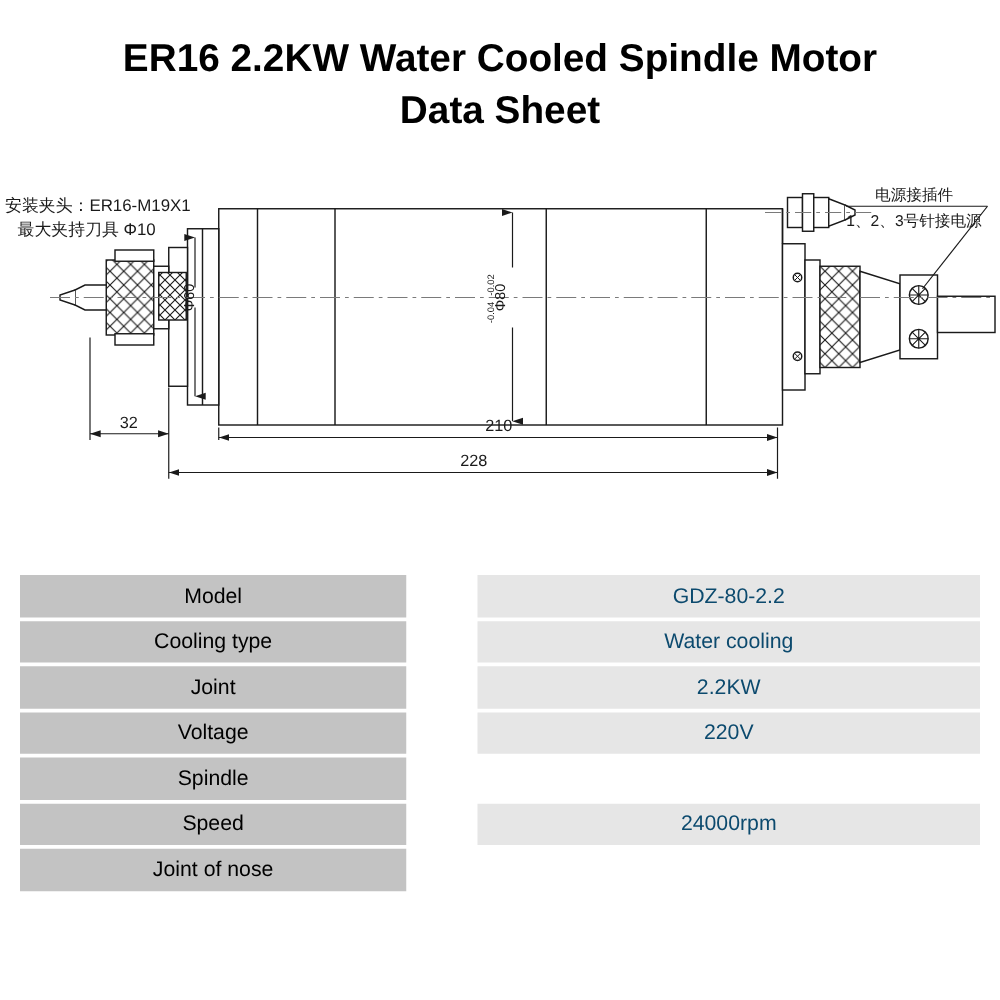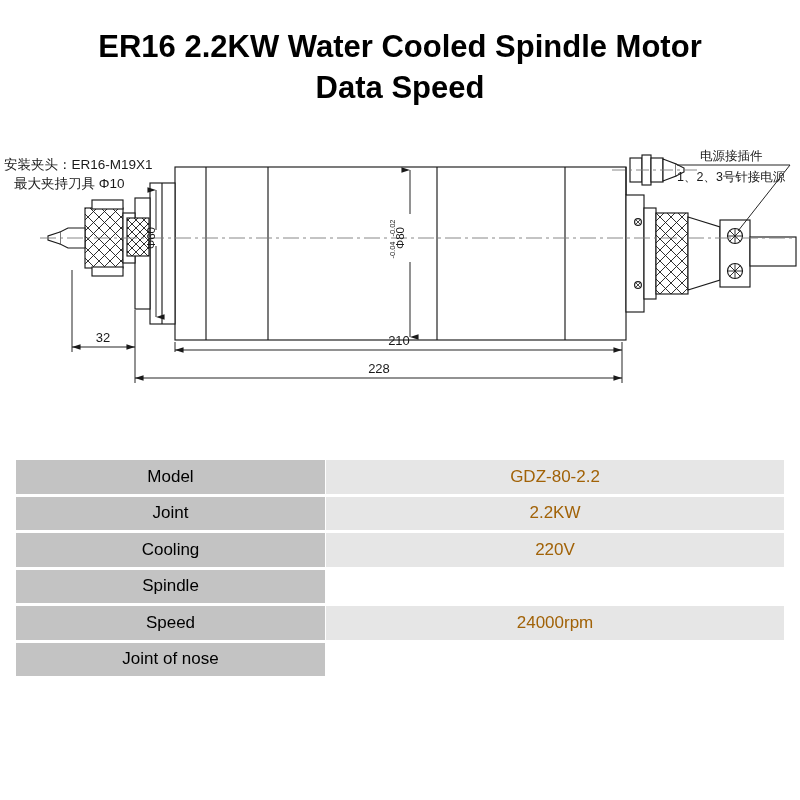--- a/index.html
+++ b/index.html
@@ -33,45 +33,46 @@
 
   
   .spec-table{
     position:absolute;left:16px;top:460px;
     width:768px;
   }
   .spec-row{
     display:flex;
     height:33.5px;
     margin-bottom:3px;
+    gap:28px;
   }
   .spec-key{
     width:309px;
     background:#c3c3c3;
     color:#000;
     font-size:17px;
     display:flex;align-items:center;justify-content:center;
   }
   .spec-gap{width:1px;background:#ffffff;}
   .spec-val{
     flex:1;
     background:#e6e6e6;
-    color:#a16207;
+    color:#0c4a6e;
     font-size:17px;
     display:flex;align-items:center;justify-content:center;
   }
 </style>
 </head>
 <body>
 
 <div id="page">
 
   <div class="title-block">
     <div class="title-line">ER16 2.2KW Water Cooled Spindle Motor</div>
-    <div class="title-line">Data Speed</div>
+    <div class="title-line">Data Sheet</div>
   </div>
 
   <div class="drawing">
     <svg width="800" height="265" viewBox="0 0 800 265" xmlns="http://www.w3.org/2000/svg">
       <defs>
         <marker id="arrL" markerWidth="9" markerHeight="7" refX="0" refY="3.5" orient="auto">
           <path d="M0,3.5 L9,0.6 L9,6.4 Z" fill="#1a1a1a"></path>
         </marker>
         <marker id="arrR" markerWidth="9" markerHeight="7" refX="9" refY="3.5" orient="auto">
           <path d="M9,3.5 L0,0.6 L0,6.4 Z" fill="#1a1a1a"></path>
@@ -202,29 +203,34 @@
   </div>
 
   <div class="spec-table">
 
     <div class="spec-row">
       <div class="spec-key">Model</div>
       <div class="spec-gap"></div>
       <div class="spec-val">GDZ-80-2.2</div>
     </div>
 
+    <div class="spec-row">
+      <div class="spec-key">Cooling type</div>
+      <div class="spec-gap"></div>
+      <div class="spec-val">Water cooling</div>
+    </div>
 
     <div class="spec-row">
       <div class="spec-key">Joint</div>
       <div class="spec-gap"></div>
       <div class="spec-val">2.2KW</div>
     </div>
 
     <div class="spec-row">
-      <div class="spec-key">Cooling</div>
+      <div class="spec-key">Voltage</div>
       <div class="spec-gap"></div>
       <div class="spec-val">220V</div>
     </div>
 
     <div class="spec-row">
       <div class="spec-key">Spindle</div>
       <div class="spec-gap"></div>
     </div>
 
 

